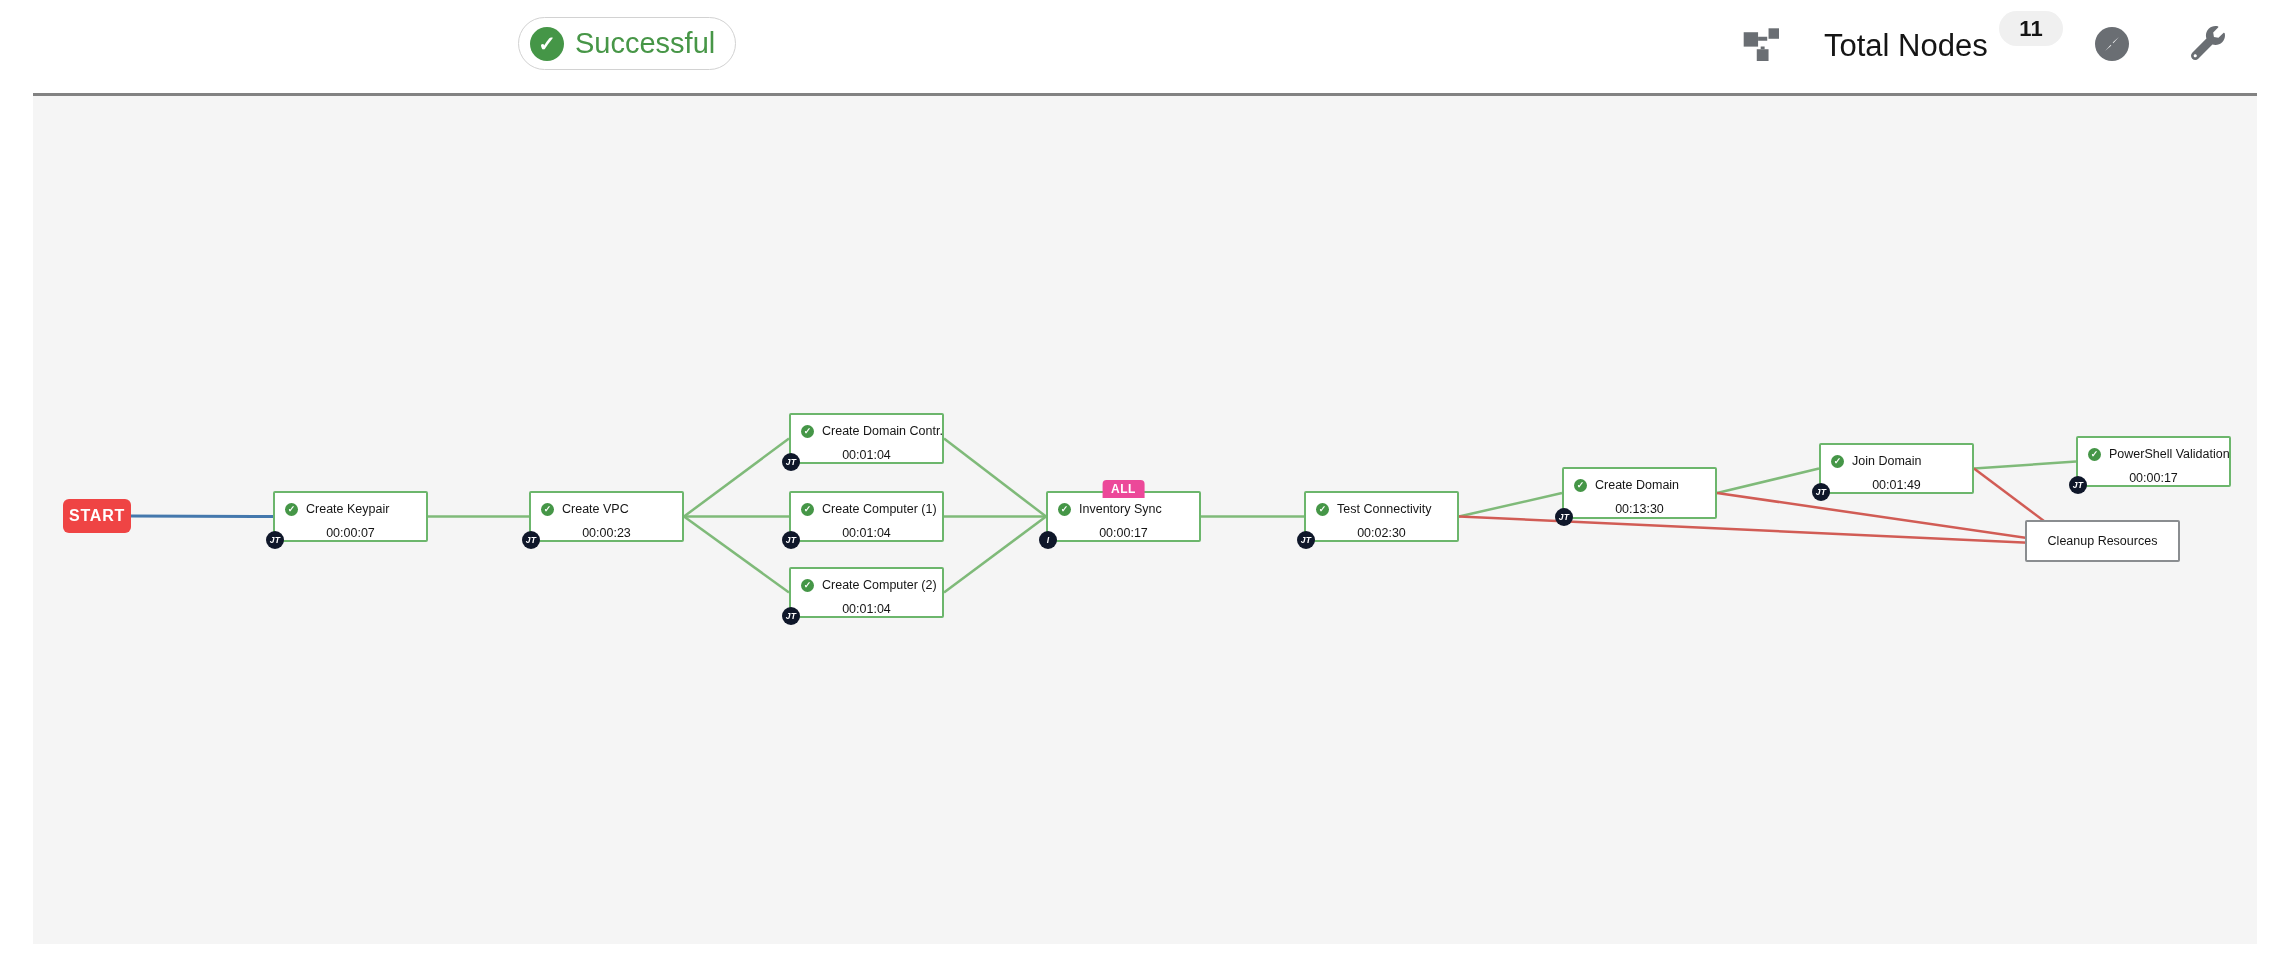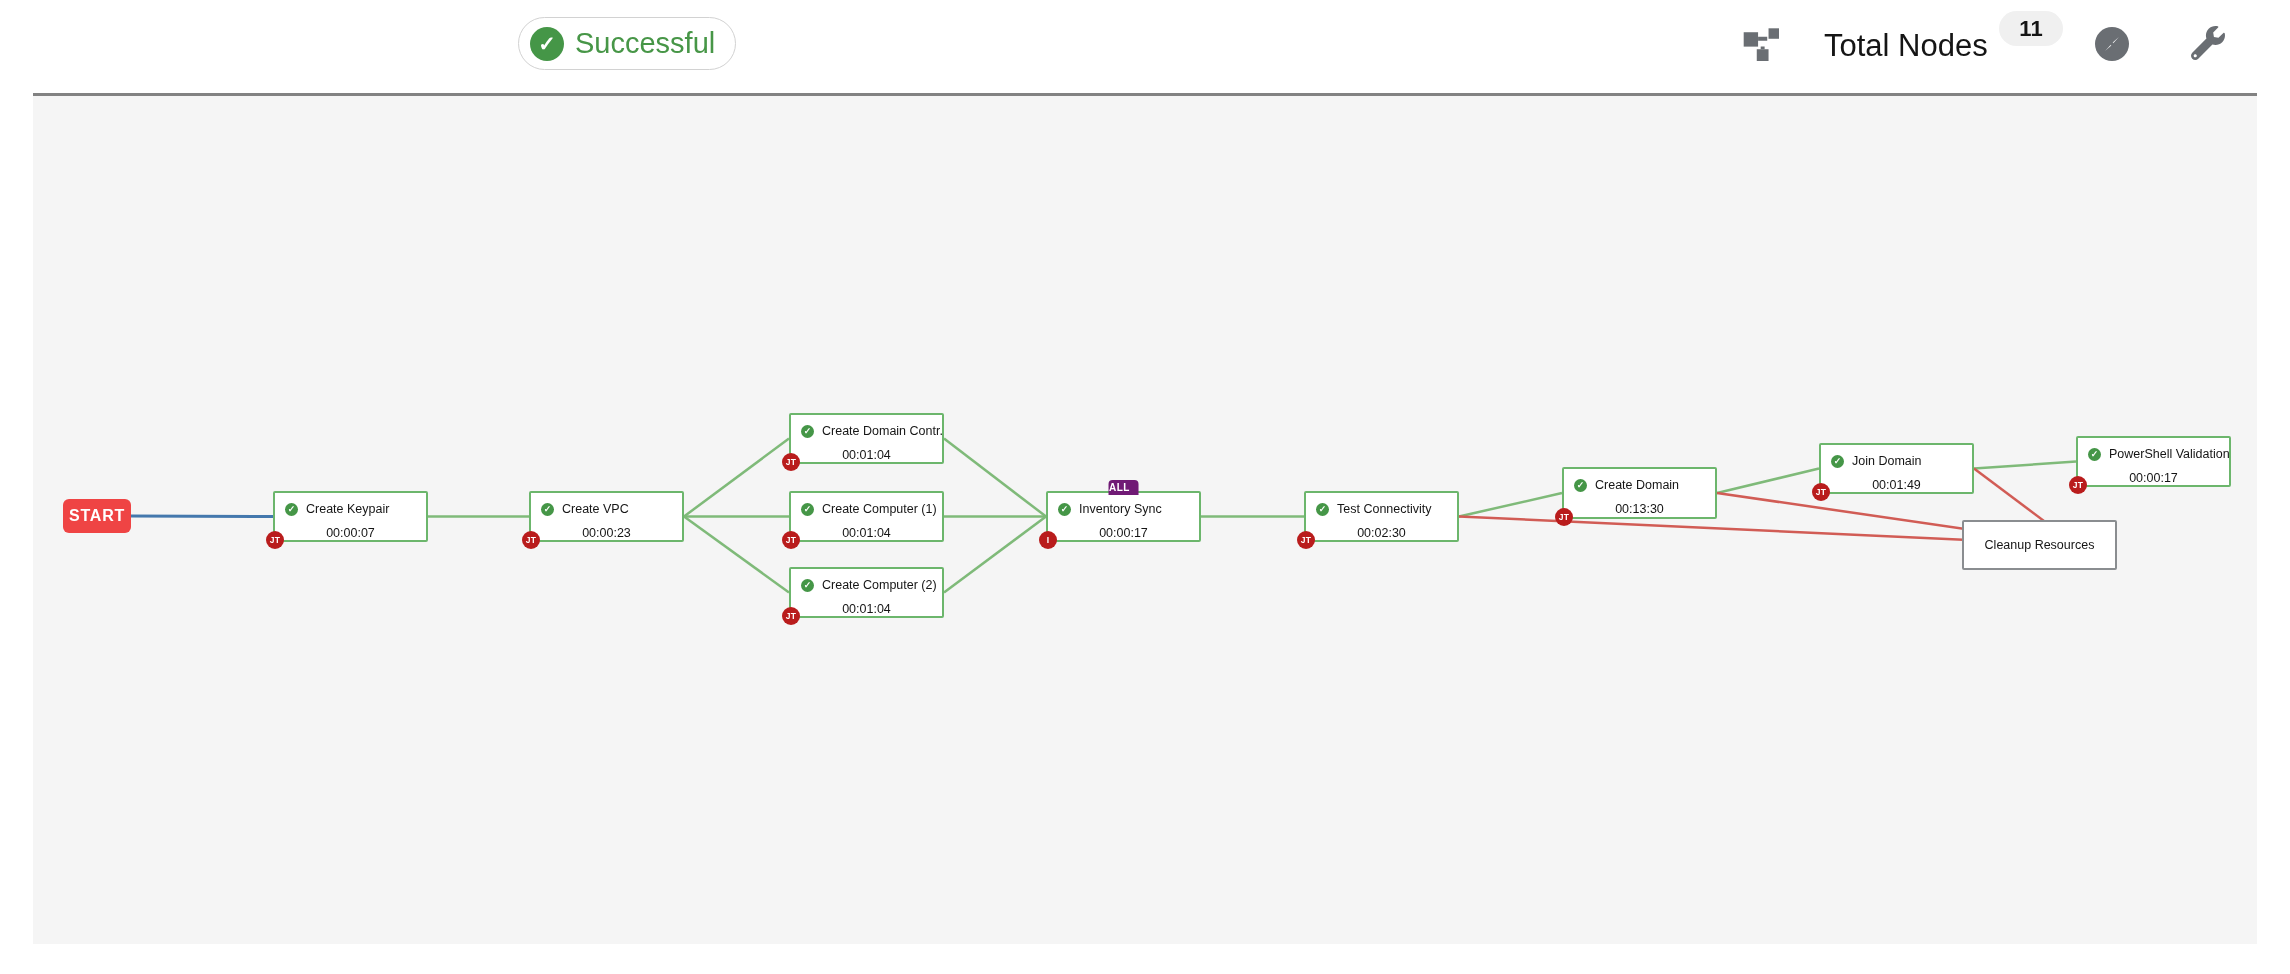--- a/index.html
+++ b/index.html
@@ -37,25 +37,25 @@
   .node-title { display: flex; align-items: center; gap: 8px; padding: 9px 6px 0 10px;
     white-space: nowrap; overflow: hidden; }
   .node-title .check-sm { flex: 0 0 auto; width: 13px; height: 13px; border-radius: 50%;
     background: #459647; color: #fff; font-size: 9px; font-weight: bold;
     display: flex; align-items: center; justify-content: center; }
   .node-title .node-label { font-size: 12.5px; color: #151515; }
   .node-time { text-align: center; font-size: 12.5px; color: #151515; margin-top: 10px; }
   .pending-label { font-size: 12.5px; color: #151515; }
 
   .type-badge { position: absolute; left: -9px; bottom: -9px; width: 18px; height: 18px;
-    border-radius: 50%; background: #b91c1c; color: #fff; font-size: 8.5px; font-weight: bold;
-    display: flex; align-items: center; justify-content: center; letter-spacing: 0.3px; }
+    border-radius: 50%; background: #0f172a; color: #fff; font-size: 8.5px; font-weight: bold;
+    display: flex; align-items: center; justify-content: center; letter-spacing: 0.3px; font-style: italic; }
   .all-badge { position: absolute; top: -13px; left: 50%; transform: translateX(-50%);
-    background: #701a75; color: #fff; font-size: 10px; font-weight: bold;
-    padding: 2px 9px 2px 1px; border-radius: 4px 4px 0 0; letter-spacing: 0.5px; }
+    background: #ec4899; color: #fff; font-size: 12px; font-weight: bold;
+    padding: 2px 9px 2px 9px; border-radius: 4px 4px 0 0; letter-spacing: 0.5px; }
 
   .start-node { position: absolute; background: #ef4444; border-radius: 6px;
     color: #fff; font-size: 16px; font-weight: 600; letter-spacing: 0.8px;
     display: flex; align-items: center; justify-content: center; }
 
   .bottom-strip { position: absolute; left: 0; top: 944px; width: 2290px; height: 30px; background: #fff; }
 </style>
 </head>
 <body>
 
@@ -180,20 +180,20 @@
       <div class="type-badge">JT</div>
     </div>
     <div class="wf-node" style="left: 2043px; top: 340px; width: 155px; height: 51px;">
       <div class="node-title">
         <span class="check-sm">✓</span>
         <span class="node-label">PowerShell Validation</span>
       </div>
       <div class="node-time">00:00:17</div>
       <div class="type-badge">JT</div>
     </div>
-    <div class="wf-node pending" style="left: 1929px; top: 424px; width: 155px; height: 50px;">
+    <div class="wf-node pending" style="left: 1992px; top: 424px; width: 155px; height: 42px;">
       <span class="pending-label">Cleanup Resources</span>
     </div>
   </div>
 
 <div class="bottom-strip">
   
 </div>
 
 </body></html>

